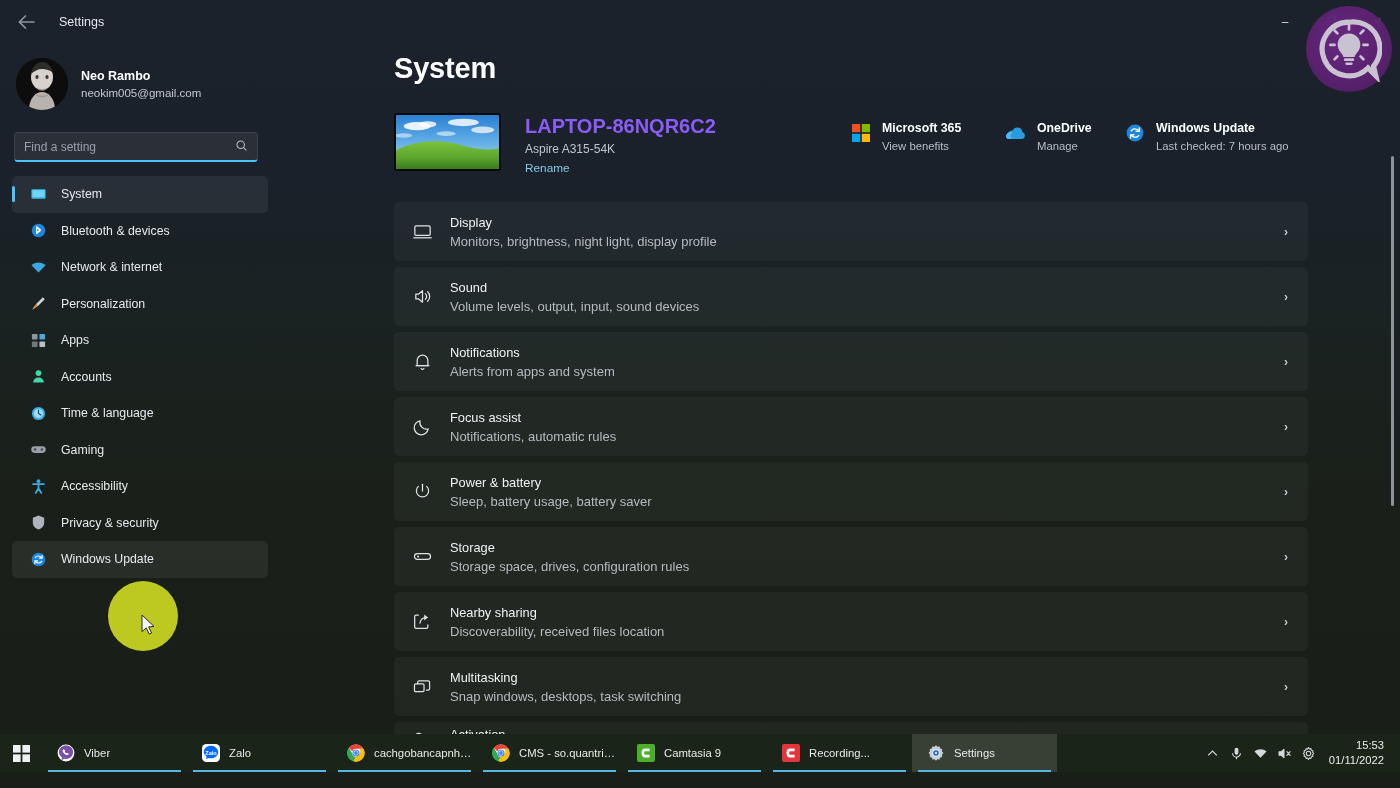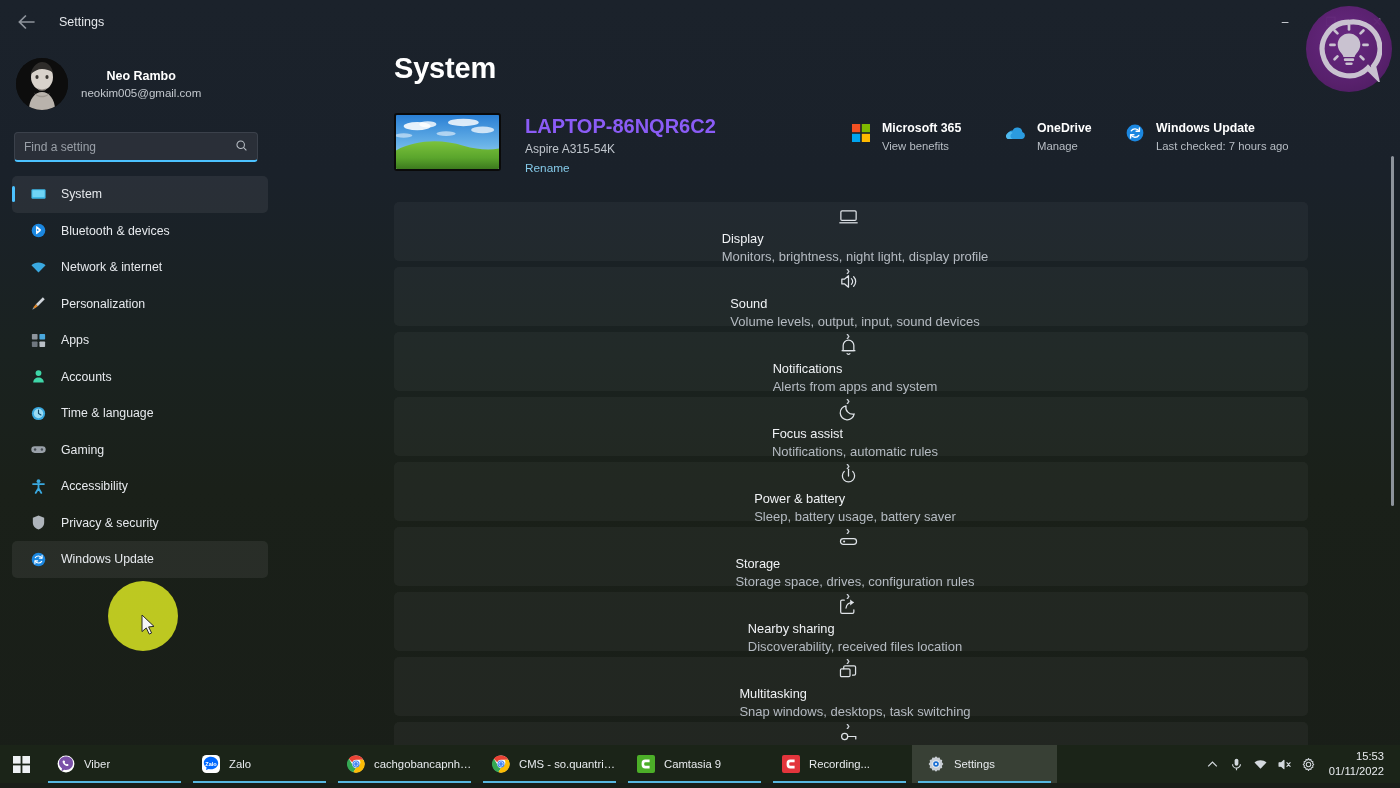--- a/index.html
+++ b/index.html
@@ -26,21 +26,21 @@
   .watermark svg { width:66px; height:66px; }
 
   
   .body-wrap { display:flex; height:744px; }
 
   
   .sidebar { width:280px; flex:0 0 280px; padding:0 12px; position:relative; }
   .profile { display:flex; align-items:center; gap:13px; padding:8px 2px 0 4px; height:72px; cursor:pointer; }
   .avatar { width:52px; height:52px; border-radius:50%; overflow:hidden; flex:0 0 52px; background:#111; position:relative; }
   .avatar svg { width:100%; height:100%; display:block; }
-  .pname { font-size:12.5px; font-weight:bold; color:#fff; line-height:1.45;text-align:center; }
+  .pname { font-size:12.5px; font-weight:bold; color:#fff; line-height:1.45; }
   .pmail { font-size:11.5px; color:#c3c8ce; line-height:1.4; }
 
   .searchwrap { margin:16px 8px 14px 2px; width:244px; height:30px; background:#2a2f38; border:1px solid #3b414b;
     border-bottom:2px solid #4cc2ff; border-radius:4px; display:flex; align-items:center; padding:0 9px; }
   .searchwrap input { flex:1; background:transparent; border:none; outline:none; color:#e8eaed; font-size:12px; font-family:inherit; }
   .searchwrap input::placeholder { color:#9aa0a8; }
   .search-icon { color:#b9bfc6; font-size:13px; }
 
   .navlist { margin-top:4px; }
   .navitem { position:relative; display:flex; align-items:center; gap:14px; height:36.5px; padding-left:17px;
@@ -76,35 +76,35 @@
   .stile.onedrive { width:112px; }
   .stile.winupd { width:190px; }
   .sticon { width:22px; height:22px; flex:0 0 22px; margin-top:1px; display:flex; align-items:center; justify-content:center; }
   .sticon svg { width:20px; height:20px; }
   .sttitle { font-size:12.3px; font-weight:bold; color:#fff; line-height:1.3; }
   .stsub { font-size:11.3px; color:#b8bec5; margin-top:3px; }
 
   
   .list { margin-top:26px; margin-right:92px; }
   .lrow { height:59px; background:rgba(255,255,255,.038); border-radius:5px; margin-bottom:6px;
-    display:flex; align-items:center; padding:0 20px 0 14px; cursor:pointer;flex-direction:column; }
+    display:flex; align-items:center; padding:0 20px 0 14px; cursor:pointer; }
   .lrow.clipped { height:28px; overflow:hidden; margin-bottom:0; }
   .licon { width:28px; flex:0 0 28px; display:flex; align-items:center; justify-content:center; color:#dfe3e8; }
   .licon svg { width:21px; height:21px; }
   .ltext { margin-left:14px; flex:1; }
   .ltitle { font-size:12.8px; color:#f0f2f5; line-height:1.35; }
   .lsub { font-size:13px; color:#b4bac1; margin-top:2px; }
   .lchev { color:#c8cdd3; font-size:12px; font-weight:bold; }
 
   
   .scrollbar { position:absolute; right:6px; top:112px; width:3px; height:600px; }
   .sb-thumb { position:absolute; top:0; left:0; width:3px; height:350px; background:#8d939b; border-radius:2px; }
 
   
-  .taskbar { position:absolute; left:0; bottom:5px; width:1400px; height:38px;
+  .taskbar { position:absolute; left:0; bottom:16px; width:1400px; height:38px;
     background:#1b2418; display:flex; align-items:center; z-index:20;justify-content:space-between; }
   .tb-start { width:42px; height:38px; display:flex; align-items:center; justify-content:center; cursor:pointer; }
   .tb-start svg { width:17px; height:17px; }
   .tb-tasks { display:flex; flex:1; height:38px; }
   .tbtn { width:145px; height:38px; display:flex; align-items:center; gap:9px; padding-left:14px;
     position:relative; cursor:pointer; }
   .tbtn.active { background:rgba(255,255,255,.13); }
   .tbtn::after { content:""; position:absolute; left:6px; right:6px; bottom:0; height:2.5px; background:#56b6e0; }
   .tbico { width:19px; height:19px; flex:0 0 19px; display:flex; align-items:center; justify-content:center; }
   .tbico svg { width:18px; height:18px; }

